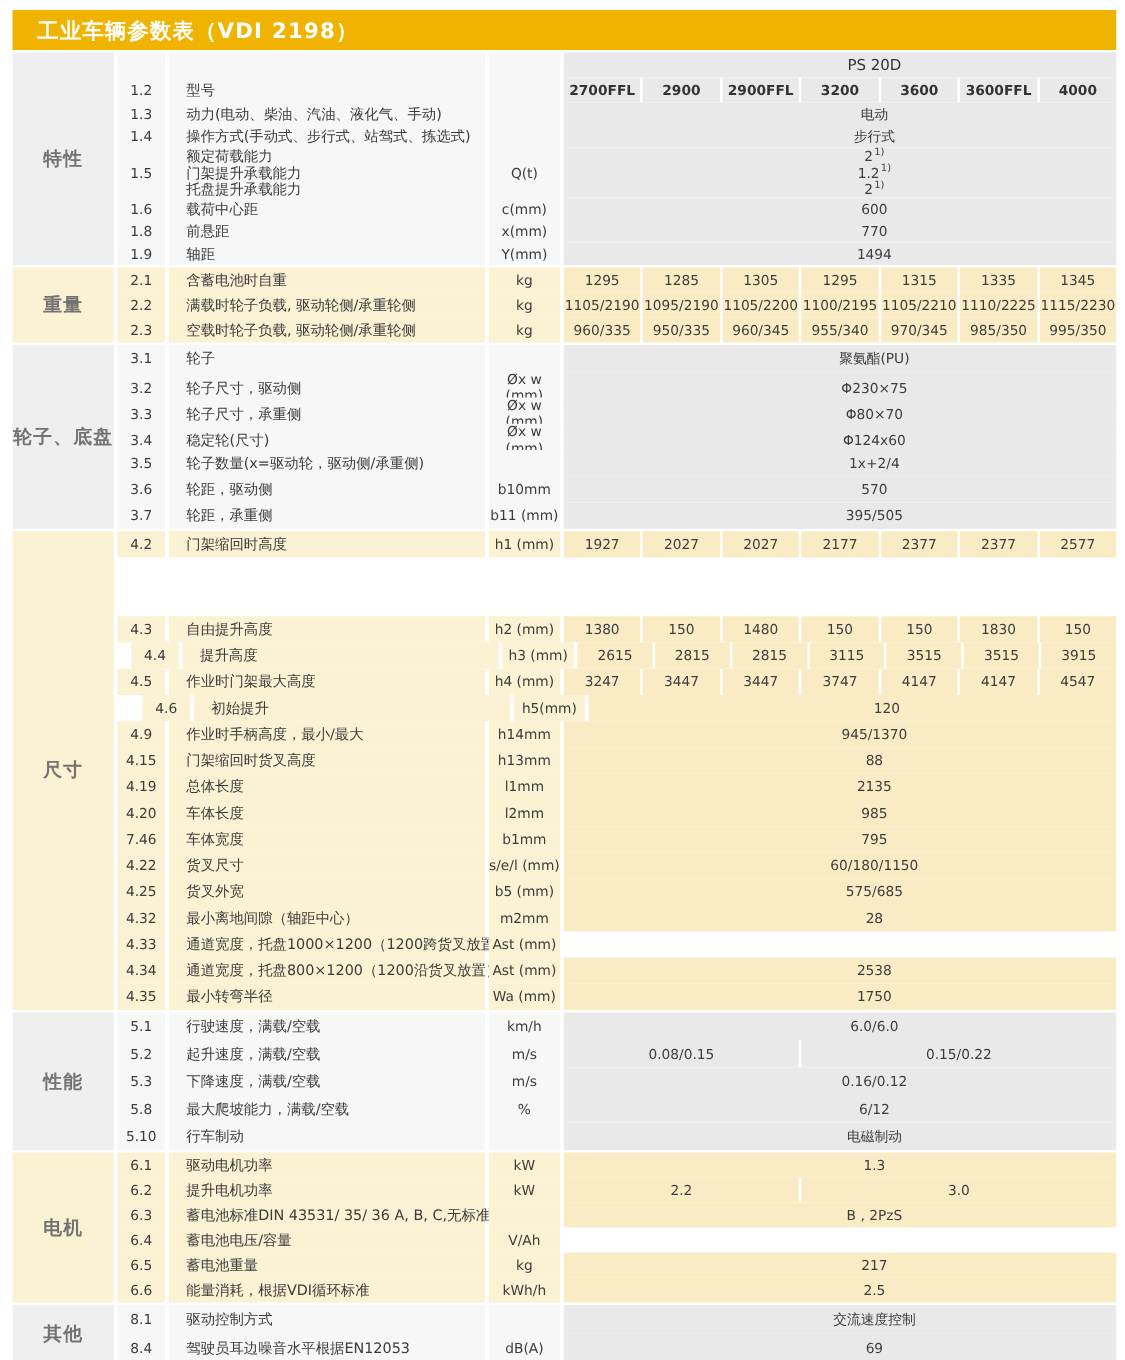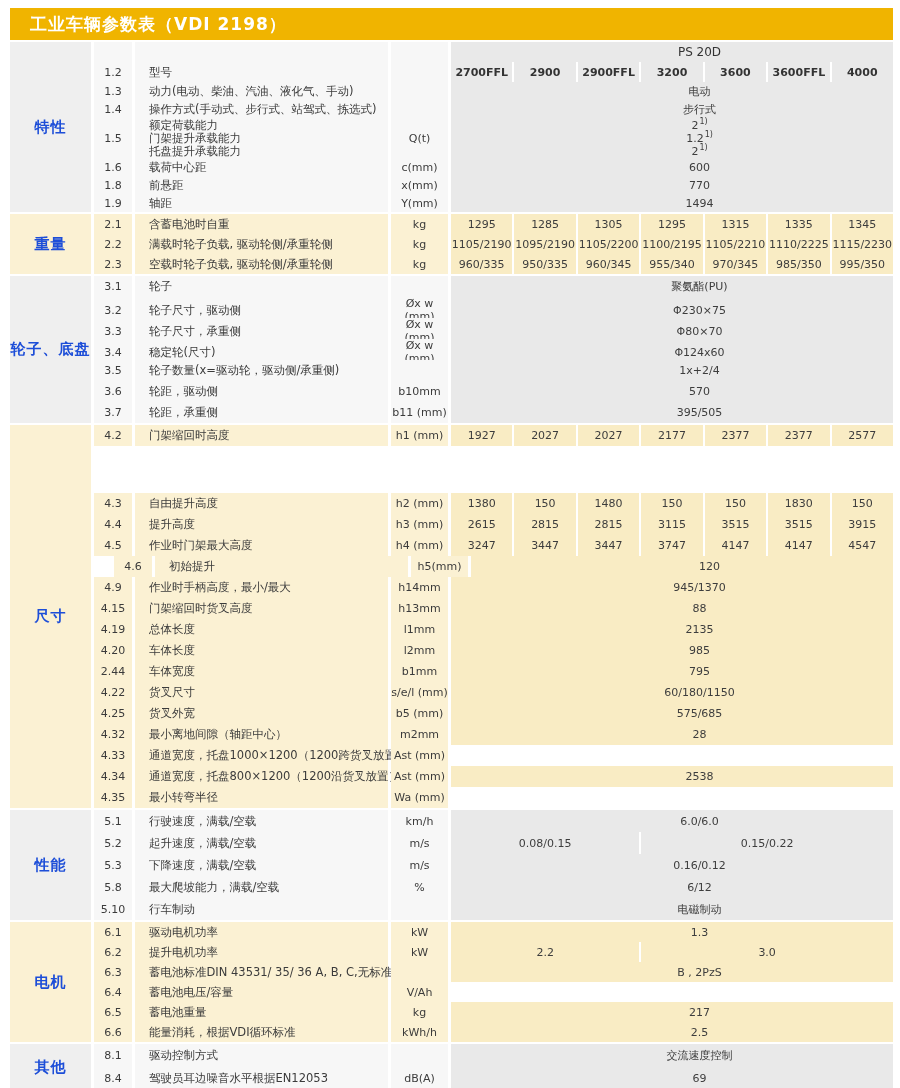--- a/index.html
+++ b/index.html
@@ -17,21 +17,21 @@
   .page{position:absolute;inset:0;}
   .title-bar{
     margin:8px 7px 2px 10px;height:32px;background:var(--accent);
     display:flex;align-items:center;padding-left:20px;
   }
   .title-bar .title-text{color:#fff;font-weight:bold;font-size:17px;letter-spacing:1px;}
   .spec-table{margin-left:10px;width:883px;}
   .section{display:flex;margin-bottom:2px;}
   .cat{
     width:81px;flex:none;margin-right:3px;display:flex;align-items:center;justify-content:center;
-    font-weight:bold;font-size:15px;color:#1d4ed8;letter-spacing:1px;
+    font-weight:bold;font-size:15px;color:#737373;letter-spacing:1px;
   }
   .rows{flex:1;min-width:0;}
   .row{display:grid;grid-template-columns:38px 253px 57px 1fr;column-gap:3px;}
   .c{display:flex;align-items:center;min-width:0;}
   .c.num{justify-content:center;font-size:11px;}
   .c.label{padding-left:14px;font-size:11.5px;white-space:nowrap;overflow:visible;}
   .c.label.multi{flex-direction:column;align-items:flex-start;justify-content:center;line-height:13px;}
   .c.sym{justify-content:center;font-size:11px;text-align:center;}
   .vals{display:grid;grid-template-columns:repeat(7,1fr);column-gap:2px;}
   .v{
@@ -278,21 +278,21 @@
             <div class="vals">
               <div class="v">1380</div>
               <div class="v">150</div>
               <div class="v">1480</div>
               <div class="v">150</div>
               <div class="v">150</div>
               <div class="v">1830</div>
               <div class="v">150</div>
             </div>
           </div>
-          <div class="row" style="height: 21px;">
+          <div class="row" style="height: 21px; margin-left: 11px;">
             <div class="c num">4.4</div>
             <div class="c label">提升高度</div>
             <div class="c sym">h3 (mm)</div>
             <div class="vals">
               <div class="v">2615</div>
               <div class="v">2815</div>
               <div class="v">2815</div>
               <div class="v">3115</div>
               <div class="v">3515</div>
               <div class="v">3515</div>
@@ -347,21 +347,21 @@
           </div>
           <div class="row" style="height: 21px;">
             <div class="c num">4.20</div>
             <div class="c label">车体长度</div>
             <div class="c sym">l2mm</div>
             <div class="vals">
               <div class="v vspan">985</div>
             </div>
           </div>
           <div class="row" style="height: 21px;">
-            <div class="c num">2.44</div>
+            <div class="c num">7.46</div>
             <div class="c label">车体宽度</div>
             <div class="c sym">b1mm</div>
             <div class="vals">
               <div class="v vspan">795</div>
             </div>
           </div>
           <div class="row" style="height: 21px;">
             <div class="c num">4.22</div>
             <div class="c label">货叉尺寸</div>
             <div class="c sym">s/e/l (mm)</div>
@@ -395,20 +395,23 @@
             <div class="c label">通道宽度，托盘800×1200（1200沿货叉放置）</div>
             <div class="c sym">Ast (mm)</div>
             <div class="vals">
               <div class="v vspan">2538</div>
             </div>
           </div>
           <div class="row" style="height: 21px;">
             <div class="c num">4.35</div>
             <div class="c label">最小转弯半径</div>
             <div class="c sym">Wa (mm)</div>
+            <div class="vals">
+              <div class="v vspan">1750</div>
+            </div>
           </div>
         </div>
       </div>
       <div class="section theme-gray">
         <div class="cat">性能</div>
         <div class="rows">
           <div class="row" style="height: 22px;">
             <div class="c num">5.1</div>
             <div class="c label">行驶速度，满载/空载</div>
             <div class="c sym">km/h</div>

